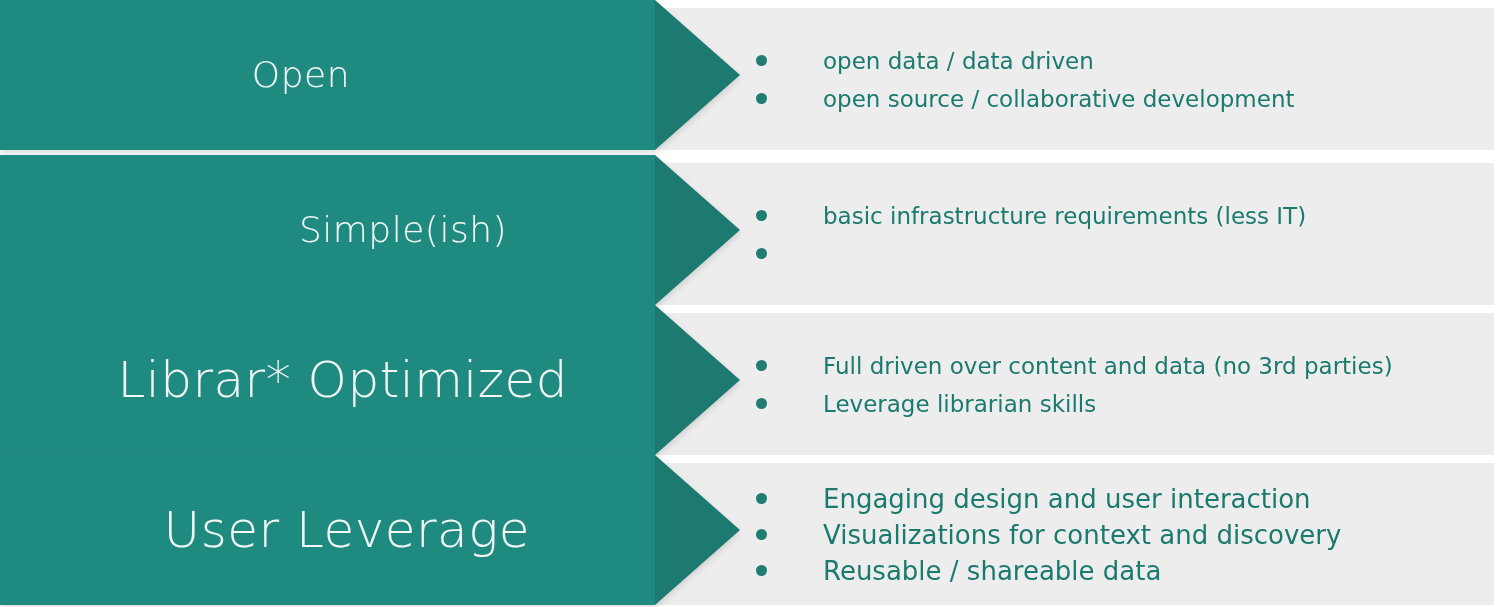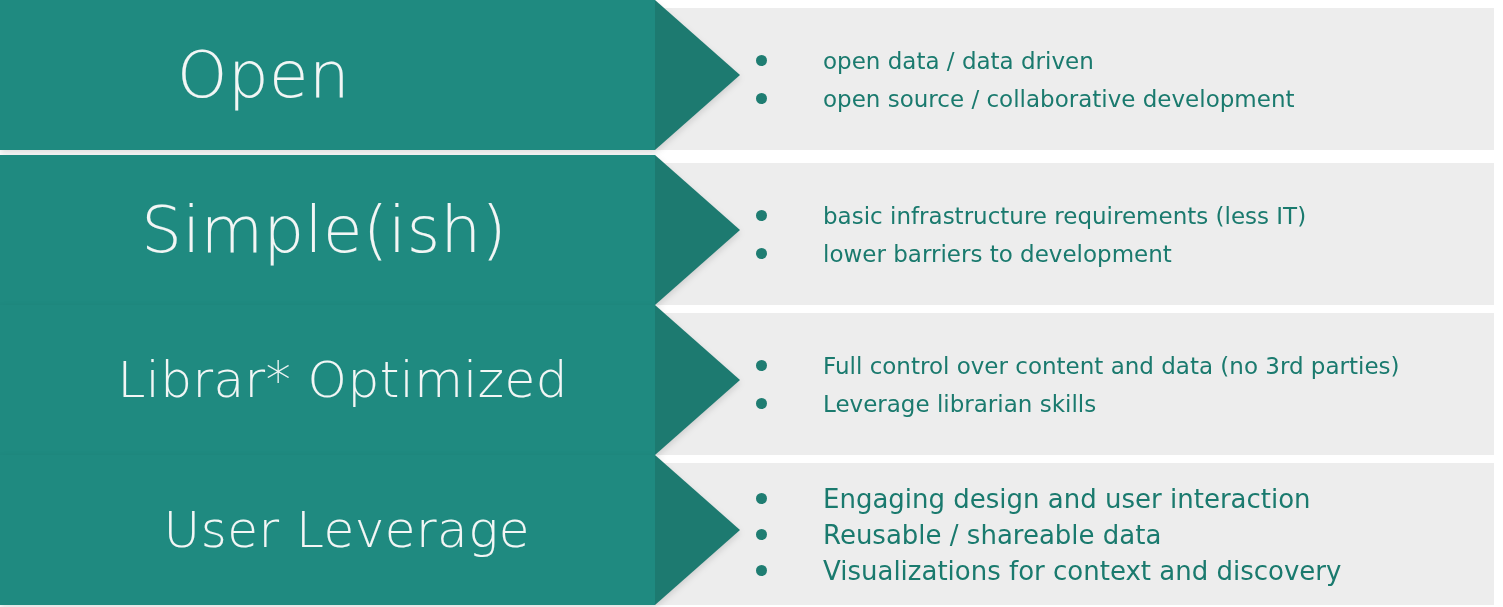--- a/index.html
+++ b/index.html
@@ -80,21 +80,21 @@
     top: 0;
     width: 640px;
     height: 150px;
     display: flex;
     align-items: center;
     justify-content: flex-end;
     padding-right: 78px;
     box-sizing: border-box;
     color: #f2f6f5;
     font-family: "DejaVu Sans", sans-serif;
-    font-size: 64px;
+    font-size: 36px;
     font-weight: 100;
     letter-spacing: 0.5px;
     line-height: 1;
     white-space: nowrap;
     -webkit-text-stroke: 0.2px rgba(255,255,255,0.35);
   }
   .row-3 .arrow-label { font-size: 50px; padding-right: 72px; }
   .row-4 .arrow-label { font-size: 50px; padding-right: 110px; }
   .row-1 .arrow-label { padding-right: 290px; }
   .row-2 .arrow-label { padding-right: 170px; margin-left: 37px; }
@@ -165,36 +165,35 @@
       <div class="arrow-head"></div>
     </div>
     <div class="arrow-label">Simple(ish)</div>
     <div class="bullets">
       <div class="bullet-item">
         <span class="bullet-dot"></span>
         <span class="bullet-text">basic infrastructure requirements (less IT)</span>
       </div>
       <div class="bullet-item">
         <span class="bullet-dot"></span>
-        <span class="bullet-text">lower barriers to development</span>
       </div>
     </div>
   </div>
 
   <div class="row row-3">
     <div class="bullet-panel"></div>
     <div class="arrow">
       <div class="arrow-body"></div>
       <div class="arrow-head"></div>
     </div>
     <div class="arrow-label">Librar* Optimized</div>
     <div class="bullets">
       <div class="bullet-item">
         <span class="bullet-dot"></span>
-        <span class="bullet-text">Full control over content and data (no 3rd parties)</span>
+        <span class="bullet-text">Full driven over content and data (no 3rd parties)</span>
       </div>
       <div class="bullet-item">
         <span class="bullet-dot"></span>
         <span class="bullet-text">Leverage librarian skills</span>
       </div>
     </div>
   </div>
 
   <div class="row row-4">
     <div class="bullet-panel"></div>
@@ -203,22 +202,22 @@
       <div class="arrow-head"></div>
     </div>
     <div class="arrow-label">User Leverage</div>
     <div class="bullets">
       <div class="bullet-item">
         <span class="bullet-dot"></span>
         <span class="bullet-text">Engaging design and user interaction</span>
       </div>
       <div class="bullet-item">
         <span class="bullet-dot"></span>
+        <span class="bullet-text">Visualizations for context and discovery</span>
+      </div>
+      <div class="bullet-item">
+        <span class="bullet-dot"></span>
         <span class="bullet-text">Reusable / shareable data</span>
       </div>
-      <div class="bullet-item">
-        <span class="bullet-dot"></span>
-        <span class="bullet-text">Visualizations for context and discovery</span>
-      </div>
     </div>
   </div>
 
 </div>
 
 </body></html>

